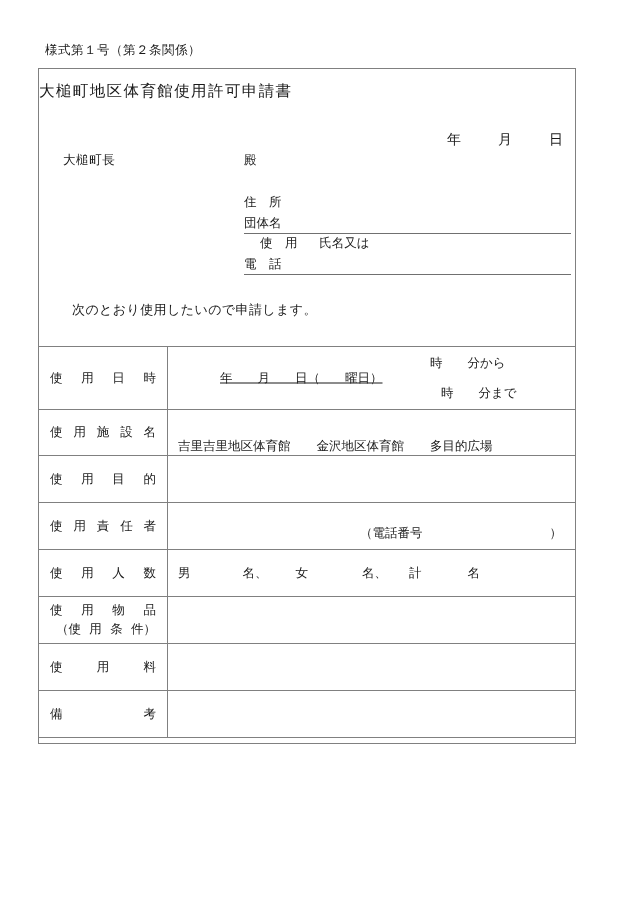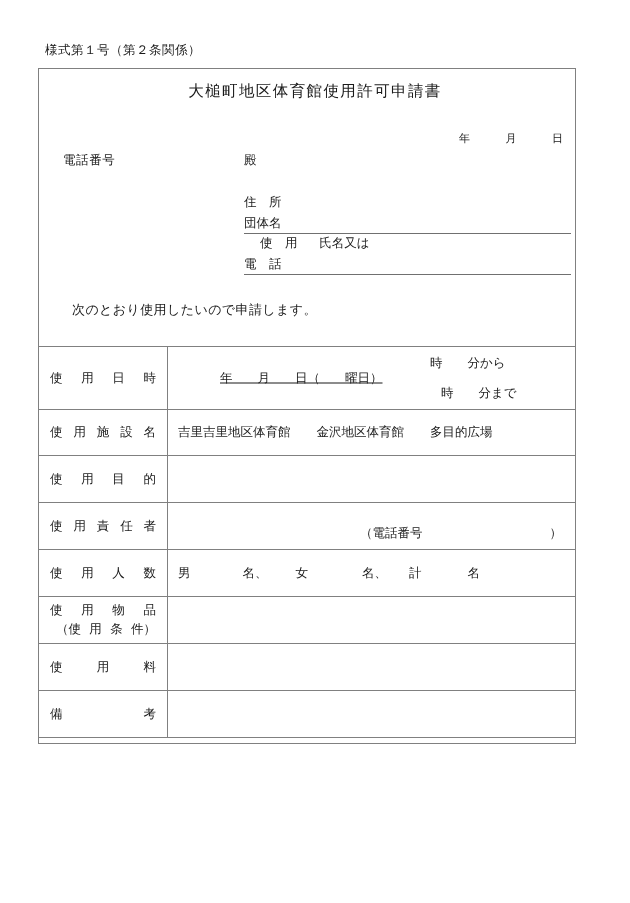--- a/index.html
+++ b/index.html
@@ -38,34 +38,33 @@
   }
 
   
   .upper {
     position: relative;
     height: 277px;
   }
 
   .doc-title {
     position: absolute;
-    left: 8px;
+    left: 0;
     top: 12px;
     width: 100%;
-    text-align: center;
     font-size: 15.5px;
     letter-spacing: 1.4px;
     white-space: nowrap;
   }
 
   .date-line {
     position: absolute;
     right: 12px;
     top: 62px;
-    font-size: 11px;
+    font-size: 14px;
     white-space: nowrap;
     text-align: right;
   }
   .date-line span { display: inline-block; }
   .date-gap-a { width: 30px; }
   .date-gap-b { width: 30px; }
 
   .addressee {
     position: absolute;
     left: 24px;
@@ -184,21 +183,21 @@
     position: absolute;
     left: 262px;
     bottom: 7px;
     white-space: nowrap;
     padding-left: 11px;
   }
 
   
   .fac-wrap {
     display: flex;
-    align-items: center;
+    align-items: flex-end;
     height: 45px;
     padding-left: 10px;
     white-space: nowrap;
   }
   .fac-item + .fac-item { margin-left: 26px; }
 
   
   .resp-wrap {
     position: relative;
     height: 46px;
@@ -244,21 +243,21 @@
     <div class="doc-title">大槌町地区体育館使用許可申請書</div>
 
     <div class="date-line">
       <span>年</span>
       <span class="date-gap-a"></span>
       <span>月</span>
       <span class="date-gap-b"></span>
       <span>日</span>
     </div>
 
-    <div class="addressee">電話番号</div>
+    <div class="addressee">大槌町長</div>
     <div class="addressee-dono">殿</div>
 
     <div class="applicant">
 
       <div class="app-row">
         <span class="app-label">住　所</span>
       </div>
 
       <div class="app-row">
         <span class="app-label">団体名</span>

